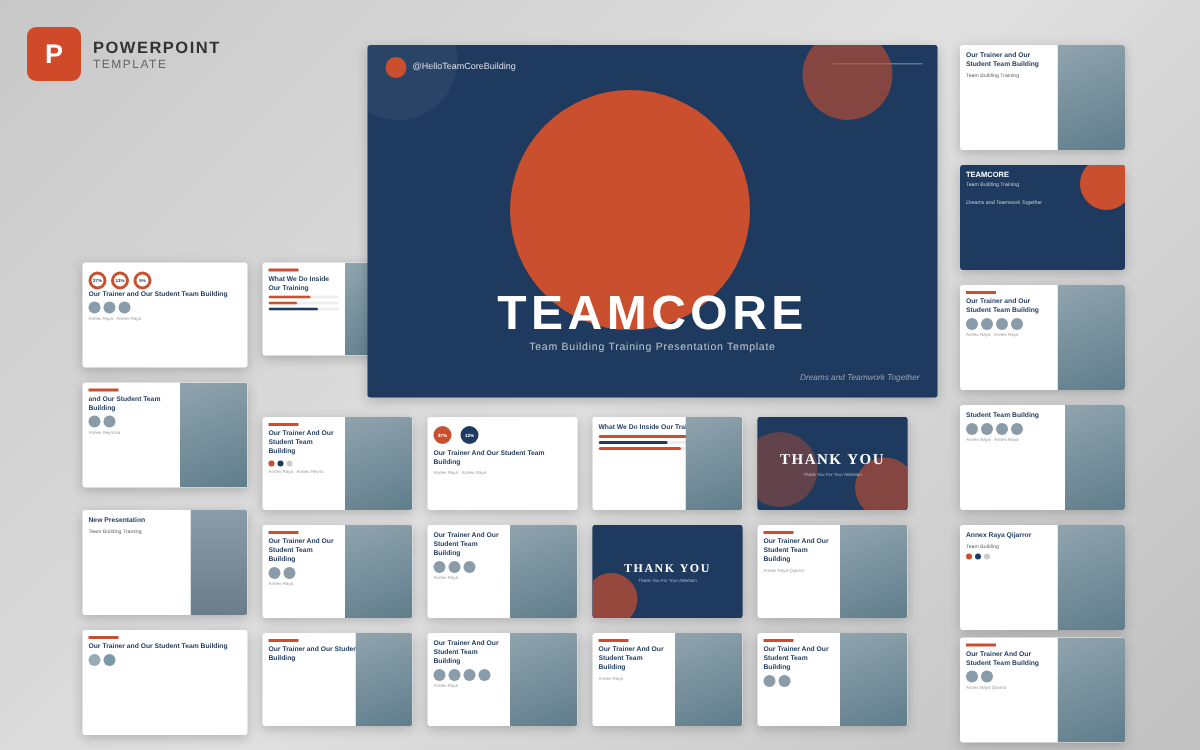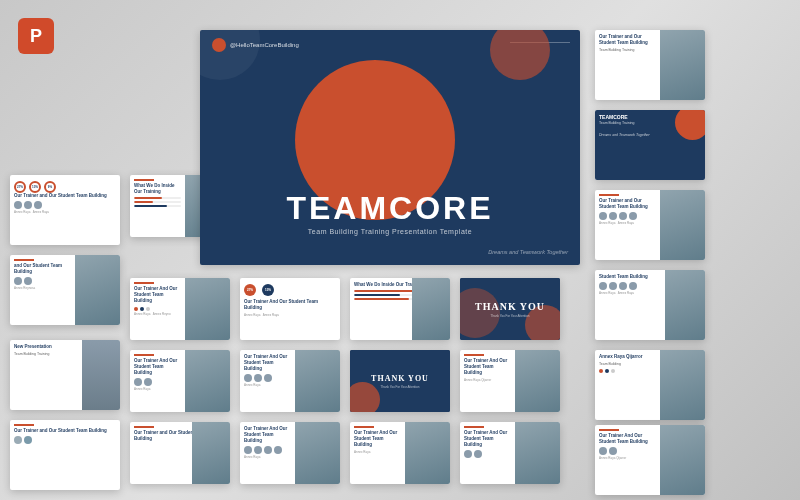--- a/index.html
+++ b/index.html
@@ -159,20 +159,21 @@
       font-size: 5.5px;
       font-style: italic;
     }
 
     
     .small-slide {
       position: absolute;
       border-radius: 2px;
       overflow: hidden;
       box-shadow: 0 2px 8px rgba(0,0,0,0.2);
+      margin-left: 45px;
     }
 
     
     .slide-tl {
       top: 175px; left: 10px;
       width: 110px; height: 70px;
       background: white;
     }
     .slide-ml {
       top: 255px; left: 10px;
@@ -488,20 +489,24 @@
     }
   </style>
 </head>
 <body>
 
 <div class="bg-shadow"></div>
 
 <div class="branding">
   <div class="powerpoint-icon">
     <span>P</span>
+  </div>
+  <div class="branding-text">
+    <span class="branding-title">POWERPOINT</span>
+    <span class="branding-subtitle">TEMPLATE</span>
   </div>
 </div>
 
 <div class="hero-slide small-slide">
   <div class="hero-circle-tl"></div>
   <div class="hero-circle-big"></div>
   <div class="hero-circle-small"></div>
   <div class="hero-line-top"></div>
   <div class="hero-social">
     <div class="hero-social-icon"></div>

